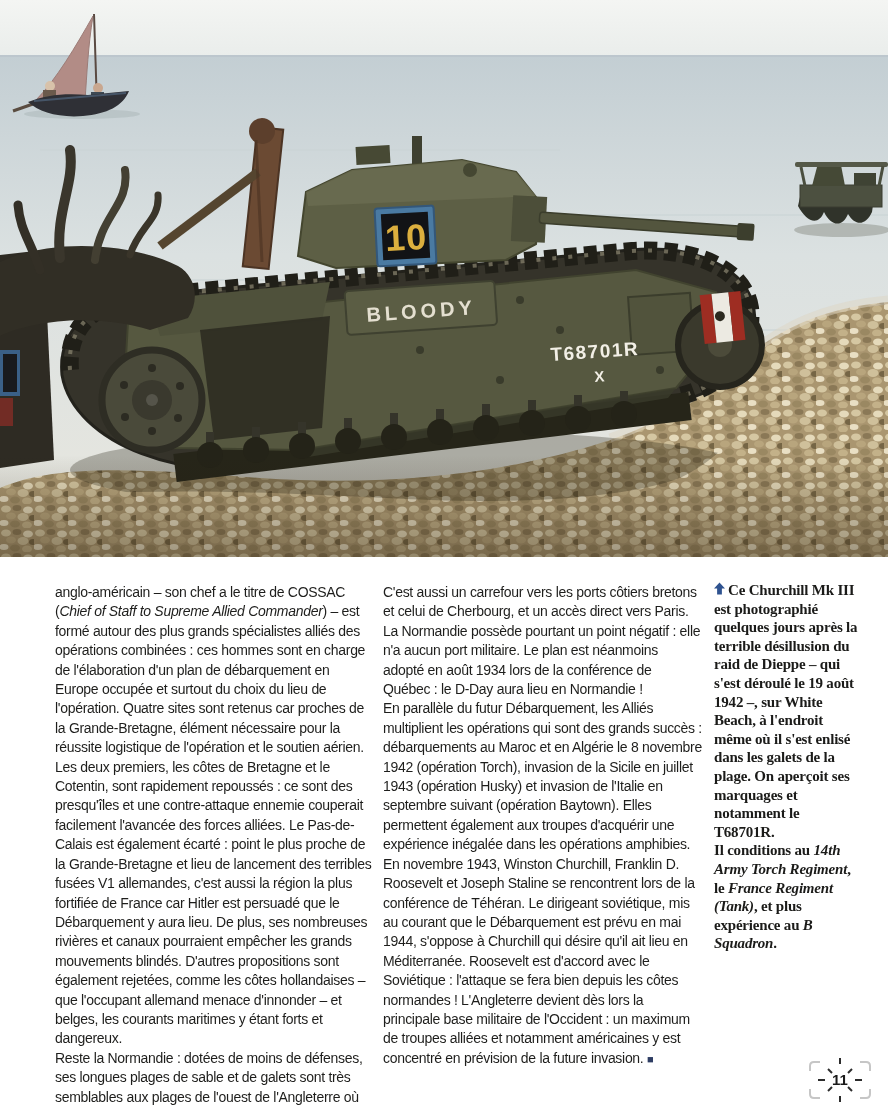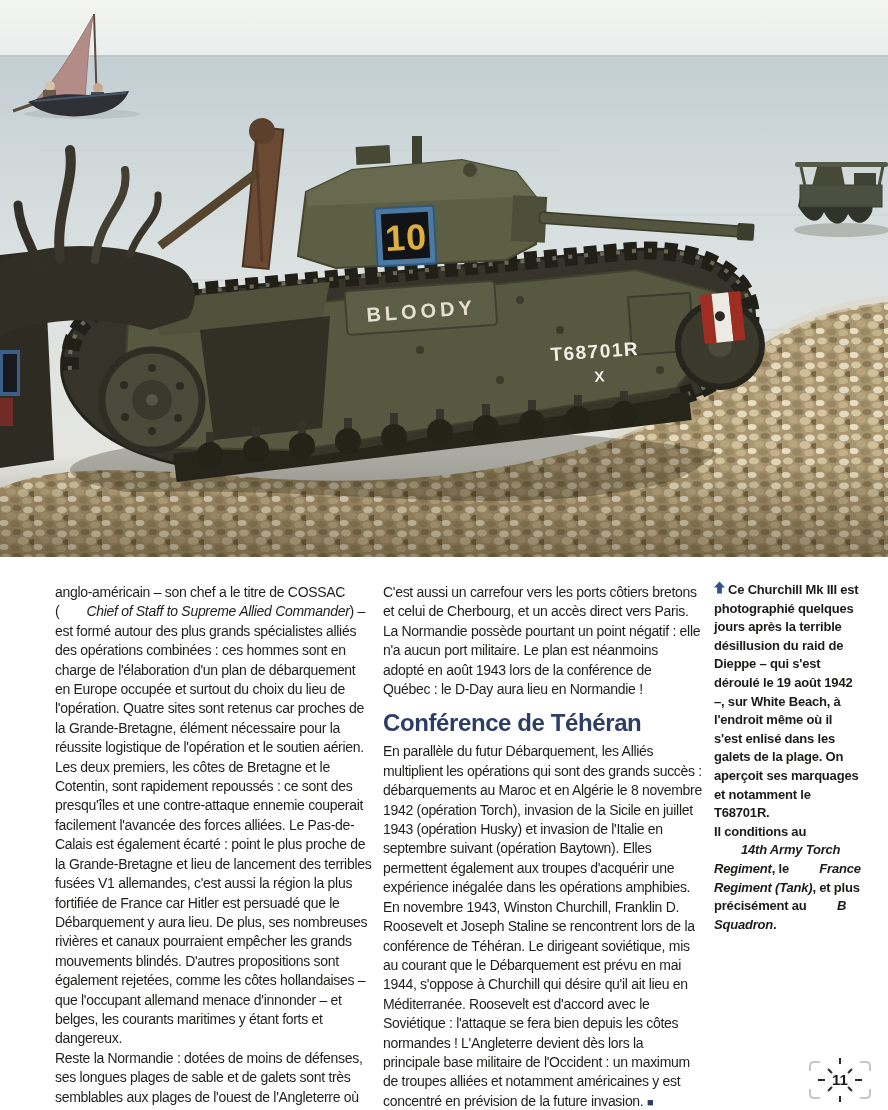--- a/index.html
+++ b/index.html
@@ -11,26 +11,26 @@
   .photo-wrap svg { display:block; }
   .photo-wrap text { font-family:"Liberation Sans", sans-serif; }
 
   .col { position:absolute; top:583px; color:#1e1e1c; font-size:14px;
          line-height:19.4px; letter-spacing:-0.3px; text-align:left; }
   .col p { margin:0; }
   .col-1 { left:55px;  width:317px; }
   .col-2 { left:383px; width:319px; }
   .heading { margin:11px 0 6px 0; font-size:24px; font-weight:bold;
              color:#2e3d63; letter-spacing:-0.4px; line-height:26px; }
-  .italic { font-style:italic;padding-left:27px; }
+  .italic { font-style:italic; }
   .endmark { color:#2e3d63; font-size:11px; letter-spacing:0; }
 
   .caption { position:absolute; top:581px; left:714px; width:147px;
-             font-weight:bold; font-size:13px; line-height:18.6px;
-             letter-spacing:-0.2px; color:#1b1b19; }
+             font-weight:bold; font-size:15px; line-height:18.6px;
+             letter-spacing:-0.2px; color:#1b1b19;font-family:Liberation Serif, serif; }
   .caption p { margin:0; }
   .arrow-icon { display:inline-block; margin-right:3px; }
 
   .pagenum { position:absolute; left:796px; top:1052px; width:88px; height:56px;text-align:right; }
 </style>
 </head>
 <body>
 
 <div class="photo-wrap">
 <svg width="888" height="557" viewBox="0 0 888 557">
@@ -232,30 +232,29 @@
   </g>
 </svg>
 </div>
 
 <div class="col col-1">
   <p><span>anglo-américain – son chef a le titre de COSSAC (</span><span class="italic">Chief of Staff to Supreme Allied Commander</span><span>) – est formé autour des plus grands spécialistes alliés des opérations combinées : ces hommes sont en charge de l'élaboration d'un plan de débarquement en Europe occupée et surtout du choix du lieu de l'opération. Quatre sites sont retenus car proches de la Grande-Bretagne, élément nécessaire pour la réussite logistique de l'opération et le soutien aérien. Les deux premiers, les côtes de Bretagne et le Cotentin, sont rapidement repoussés : ce sont des presqu'îles et une contre-attaque ennemie couperait facilement l'avancée des forces alliées. Le Pas-de-Calais est également écarté : point le plus proche de la Grande-Bretagne et lieu de lancement des terribles fusées V1 allemandes, c'est aussi la région la plus fortifiée de France car Hitler est persuadé que le Débarquement y aura lieu. De plus, ses nombreuses rivières et canaux pourraient empêcher les grands mouvements blindés. D'autres propositions sont également rejetées, comme les côtes hollandaises – que l'occupant allemand menace d'innonder – et belges, les courants maritimes y étant forts et dangereux.</span></p>
   <p>Reste la Normandie : dotées de moins de défenses, ses longues plages de sable et de galets sont très semblables aux plages de l'ouest de l'Angleterre où les soldats alliés pourraient s'entraîner et tester le matériel dans des conditions proches de la réalité.</p>
 </div>
 
 <div class="col col-2">
-  <p>C'est aussi un carrefour vers les ports côtiers bretons et celui de Cherbourg, et un accès direct vers Paris. La Normandie possède pourtant un point négatif : elle n'a aucun port militaire. Le plan est néanmoins adopté en août 1943 lors de la conférence de Québec : le D-Day aura lieu en Normandie !</p>
-  <h2 class="heading">Conférence de Téhéran</h2>
+  <p>C'est aussi un carrefour vers les ports côtiers bretons et celui de Cherbourg, et un accès direct vers Paris. La Normandie possède pourtant un point négatif : elle n'a aucun port militaire. Le plan est néanmoins adopté en août 1934 lors de la conférence de Québec : le D-Day aura lieu en Normandie !</p>
   <p><span>En parallèle du futur Débarquement, les Alliés multiplient les opérations qui sont des grands succès : débarquements au Maroc et en Algérie le 8 novembre 1942 (opération Torch), invasion de la Sicile en juillet 1943 (opération Husky) et invasion de l'Italie en septembre suivant (opération Baytown). Elles permettent également aux troupes d'acquérir une expérience inégalée dans les opérations amphibies. En novembre 1943, Winston Churchill, Franklin D. Roosevelt et Joseph Staline se rencontrent lors de la conférence de Téhéran. Le dirigeant soviétique, mis au courant que le Débarquement est prévu en mai 1944, s'oppose à Churchill qui désire qu'il ait lieu en Méditerranée. Roosevelt est d'accord avec le Soviétique : l'attaque se fera bien depuis les côtes normandes ! L'Angleterre devient dès lors la principale base militaire de l'Occident : un maximum de troupes alliées et notamment américaines y est concentré en prévision de la future invasion. </span><span class="endmark">■</span></p>
 </div>
 
 <div class="caption">
   <p><svg class="arrow-icon" width="11" height="13" viewBox="0 0 12 13">
         <path d="M6,0 L12,6.5 H8.6 V13 H3.4 V6.5 H0 Z" fill="#2f5390"></path>
       </svg><span>Ce Churchill Mk III est photographié quelques jours après la terrible désillusion du raid de Dieppe – qui s'est déroulé le 19 août 1942 –, sur White Beach, à l'endroit même où il s'est enlisé dans les galets de la plage. On aperçoit ses marquages et notamment le T68701R.</span></p>
-  <p><span>Il conditions au </span><span class="italic">14th Army Torch Regiment</span><span>, le </span><span class="italic">France Regiment (Tank)</span><span>, et plus précisément au </span><span class="italic">B Squadron</span><span>.</span></p>
+  <p><span>Il conditions au </span><span class="italic">14th Army Torch Regiment</span><span>, le </span><span class="italic">France Regiment (Tank)</span><span>, et plus expérience au </span><span class="italic">B Squadron</span><span>.</span></p>
 </div>
 
 <div class="pagenum">
   <svg width="88" height="56" viewBox="0 0 88 56">
     <g stroke="#c6c6c6" stroke-width="2" fill="none">
       <path d="M24,10 H18 Q14,10 14,14 V19"></path>
       <path d="M64,10 H70 Q74,10 74,14 V19"></path>
       <path d="M74,37 V42 Q74,46 70,46 H64"></path>
       <path d="M14,37 V42 Q14,46 18,46 H24"></path>
     </g>

